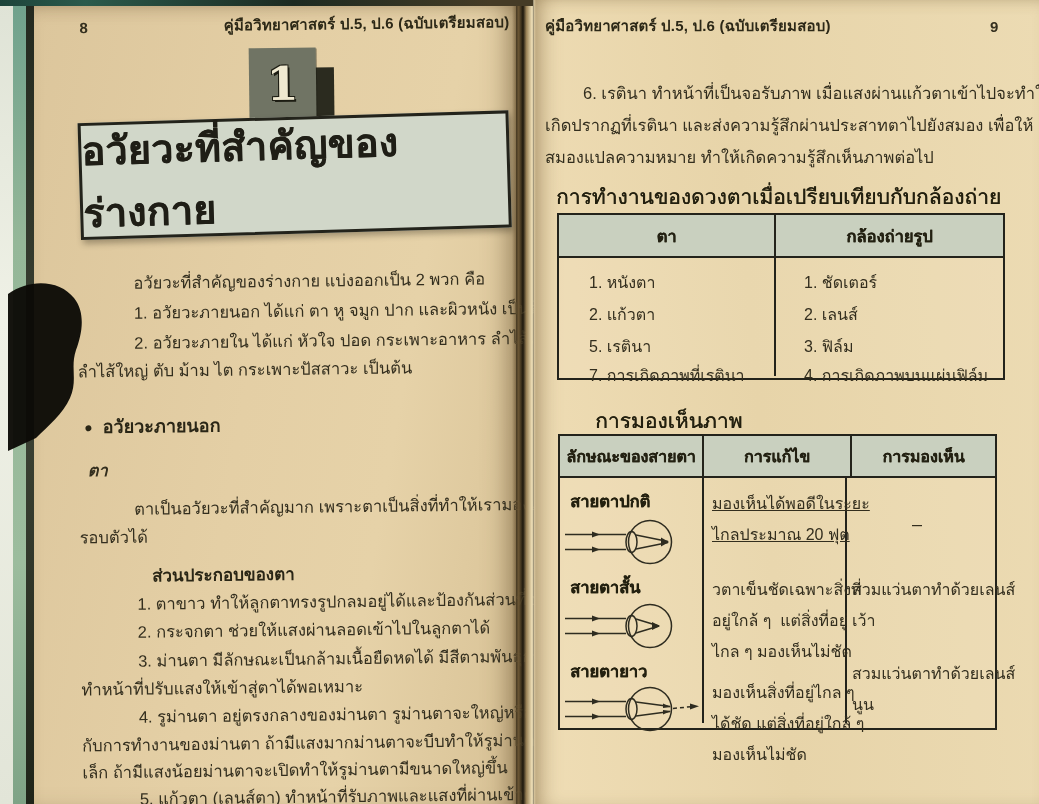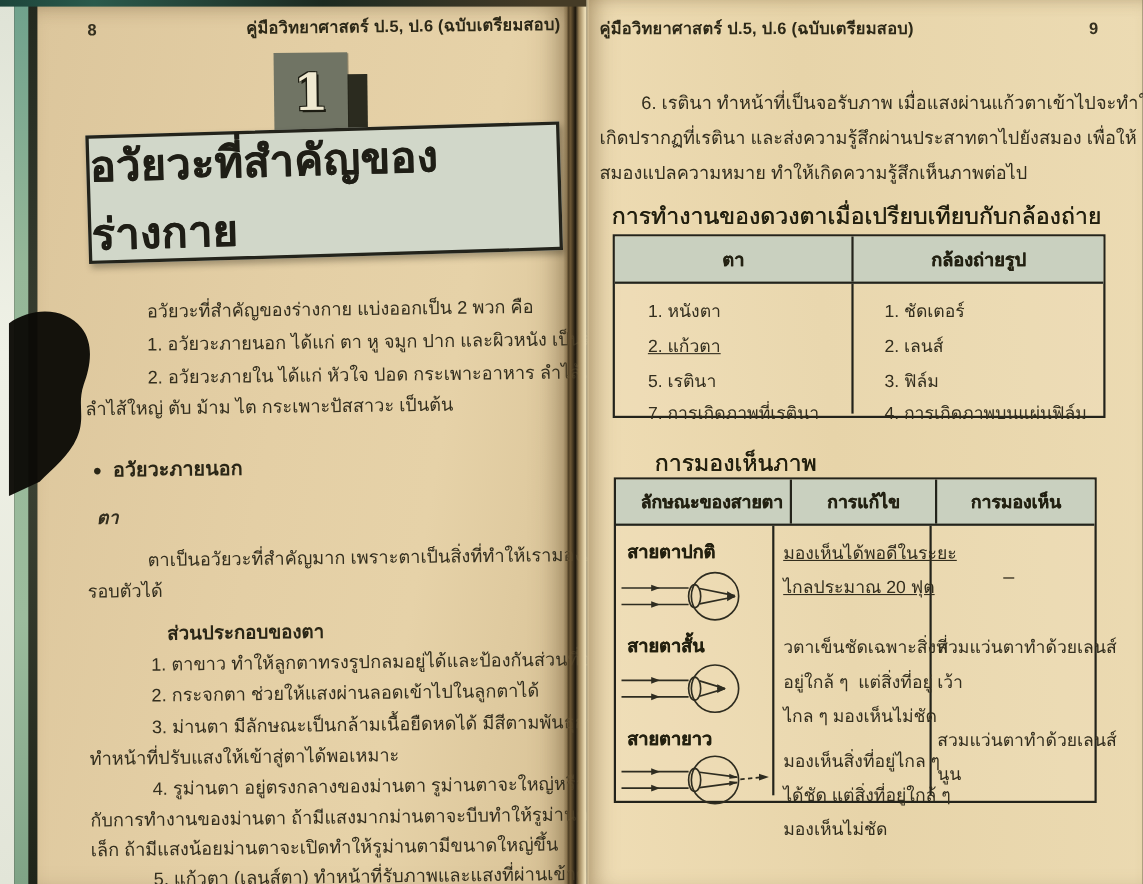--- a/index.html
+++ b/index.html
@@ -119,33 +119,33 @@
 
     <div class="abs tbl-title" style="left:21px;top:180px;width:447px;text-align:center;">การทำงานของดวงตาเมื่อเปรียบเทียบกับกล้องถ่ายรูป</div>
 
     <div class="abs tbl" style="left:23px;top:213px;width:444px;height:163px;">
       <div class="thead" style="height:41px;">
         <div class="th" style="width:215px;">ตา</div>
         <div class="th" style="flex:1;">กล้องถ่ายรูป</div>
       </div>
       <div class="abs vline" style="left:215px;top:43px;height:118px;"></div>
       <div class="cellline" style="left:30px;top:55px;">1. หนังตา</div>
-      <div class="cellline" style="left:30px;top:87px;text-decoration:underline;">2. แก้วตา</div>
+      <div class="cellline" style="left:30px;top:87px;">2. แก้วตา</div>
       <div class="cellline" style="left:30px;top:119px;">5. เรตินา</div>
       <div class="cellline" style="left:30px;top:148px;">7. การเกิดภาพที่เรตินา</div>
       <div class="cellline" style="left:245px;top:55px;">1. ชัดเตอร์</div>
       <div class="cellline" style="left:245px;top:87px;">2. เลนส์</div>
       <div class="cellline" style="left:245px;top:119px;">3. ฟิล์ม</div>
       <div class="cellline" style="left:245px;top:148px;">4. การเกิดภาพบนแผ่นฟิล์ม</div>
     </div>
 
     <div class="abs tbl-title" style="left:61px;top:404px;">การมองเห็นภาพ</div>
 
     <div class="abs tbl" style="left:24px;top:434px;width:435px;height:292px;">
-      <div class="thead" style="height:40px;padding-left:16px;">
+      <div class="thead" style="height:40px;">
         <div class="th" style="width:142px;font-size:16px;">ลักษณะของสายตา</div>
         <div class="th" style="flex:1;font-size:16px;">การแก้ไข</div>
         <div class="th" style="width:143px;font-size:16px;">การมองเห็น</div>
       </div>
       <div class="abs vline" style="left:142px;top:42px;height:245px;"></div>
       <div class="abs vline" style="left:285px;top:42px;height:245px;"></div>
 
       <div class="vt-label" style="left:10px;top:52px;">สายตาปกติ</div>
       <svg class="eye" style="left:2px;top:76px;" width="136" height="60" viewBox="0 0 136 60">
         <g stroke="#2e2c20" stroke-width="1.5" fill="none">

